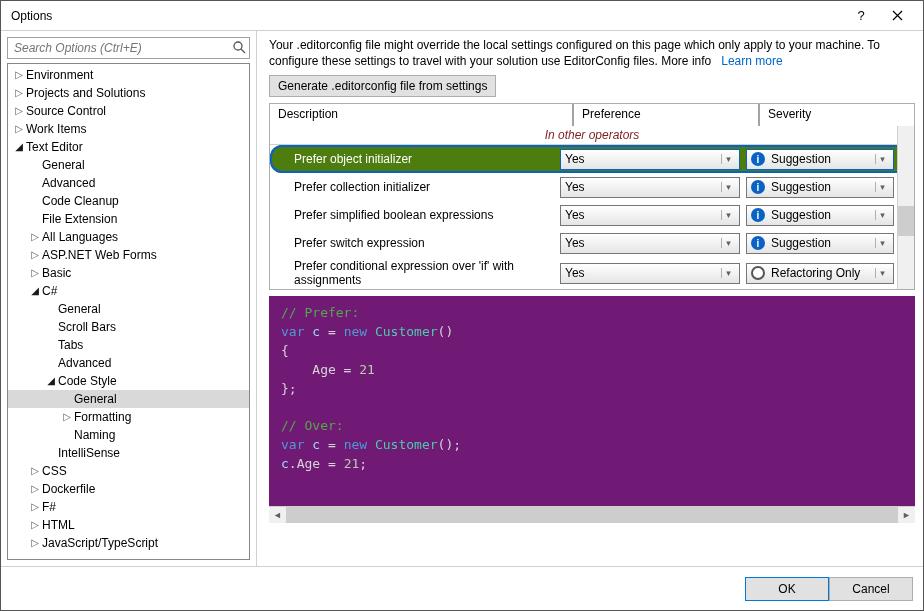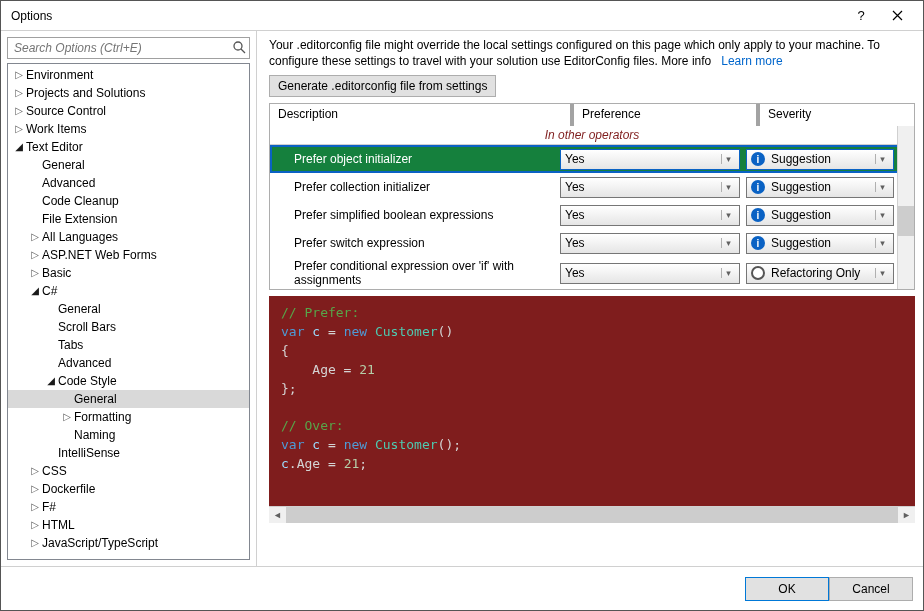--- a/index.html
+++ b/index.html
@@ -17,46 +17,46 @@
   .ti { display: flex; align-items: center; height: 18px; line-height: 18px; white-space: nowrap; }
   .ti .arr { width: 14px; display: inline-flex; justify-content: center; color: #606060; font-size: 10px; }
   .ti .arr.ex { color: #1a1a1a; }
   .ti.sel { background: #d9d9d9; }
   .right { flex: 1; display: flex; flex-direction: column; padding: 6px 8px 6px 12px; min-width: 0; }
   .notice { line-height: 1.35; margin-bottom: 6px; }
   .notice a { color: #0066cc; text-decoration: none; }
   .gen-btn { border: 1px solid #adadad; background: #e1e1e1; padding: 3px 8px; width: fit-content; margin-bottom: 6px; }
   .grid-wrap { border: 1px solid #adadad; display: flex; flex-direction: column; flex: 0 0 auto; }
   .colhdr { display: flex; height: 22px; }
-  .colhdr > div { padding: 3px 8px; border-right: 4px solid #a3a3a3; background: #fff; }
+  .colhdr > div { padding: 3px 8px; border-right: 2px solid #a3a3a3; background: #fff; }
   .col-desc { flex: 1; }
   .col-pref { width: 186px; }
   .col-sev { width: 154px; border-right: none !important; }
   .rows { max-height: 190px; overflow: hidden; position: relative; }
   .rows-inner { }
   .scrollrail { position: absolute; right: 0; top: 0; bottom: 0; width: 17px; background: #f0f0f0; border-left: 1px solid #d0d0d0; }
   .scrollthumb { position: absolute; right: 0; width: 17px; background: #cdcdcd; }
   .row-sub { color: #7f1d1d; padding: 2px 8px; font-style: italic; text-align: center; }
   .row-sect { padding: 6px 8px 6px 8px; font-weight: normal; }
   .row { display: flex; align-items: center; min-height: 28px; }
   .row .rdesc { flex: 1; padding: 2px 8px 2px 24px; }
   .row .rpref, .row .rsev { display: flex; align-items: center; }
   .row .rpref { width: 186px; padding-right: 6px; }
   .row .rsev { width: 168px; padding-right: 20px; }
   .combo { flex: 1; height: 21px; border: 1px solid #767676; background: linear-gradient(#fff,#e5e5e5); display: flex; align-items: center; padding: 0 4px; position: relative; font-size: 12px; }
   .combo .cv { flex: 1; }
   .combo .carrow { width: 14px; text-align: center; color: #606060; font-size: 9px; border-left: 1px solid #b0b0b0; margin-left: 4px; }
   .sev .sic { width: 14px; height: 14px; border-radius: 7px; margin-right: 6px; display: inline-flex; align-items: center; justify-content: center; color: #fff; font-size: 10px; font-weight: bold; }
   .sic.info { background: #0a62c4; }
   .sic.ref { background: #fff; border: 2px solid #555; }
-  .row.selected { background: #15803d; }
+  .row.selected { background: #4d7c0f; border-radius: 12px; }
   .row.selected .rdesc { color: #fff; }
   .row.selected .combo { border: 1px solid #0a62c4; }
   .row.selected { outline: 2px solid #0a62c4; outline-offset: -2px; }
-  .code-block { margin-top: 6px; background: #7f1d1d; color: #d4d4d4; font-family: Consolas, monospace; font-size: 13px; padding: 8px 12px; height: 210px; overflow: hidden; line-height: 1.45; white-space: pre; position: relative; }
+  .code-block { margin-top: 6px; background: #701a75; color: #d4d4d4; font-family: Consolas, monospace; font-size: 13px; padding: 8px 12px; height: 210px; overflow: hidden; line-height: 1.45; white-space: pre; position: relative; }
   .kw { color: #4e9ad6; }
   .tp { color: #4ec9b0; }
   .nm { color: #b5cea8; }
   .cm { color: #57a64a; }
   .va { color: #9cdcfe; }
   .footer { height: 44px; border-top: 1px solid #d0d0d0; display: flex; justify-content: flex-end; align-items: center; padding: 0 10px; gap: 0; }
   .footer .btn { width: 84px; height: 24px; border: 1px solid #adadad; background: #e1e1e1; display: flex; align-items: center; justify-content: center; }
   .footer .btn.primary { border-color: #0078d7; }
   .hscroll { height: 17px; background: #f0f0f0; border-top: 1px solid #d0d0d0; display:flex; }
   .hscroll .hbtn { width:17px; display:flex; align-items:center; justify-content:center; color:#606060; font-size:9px; }

